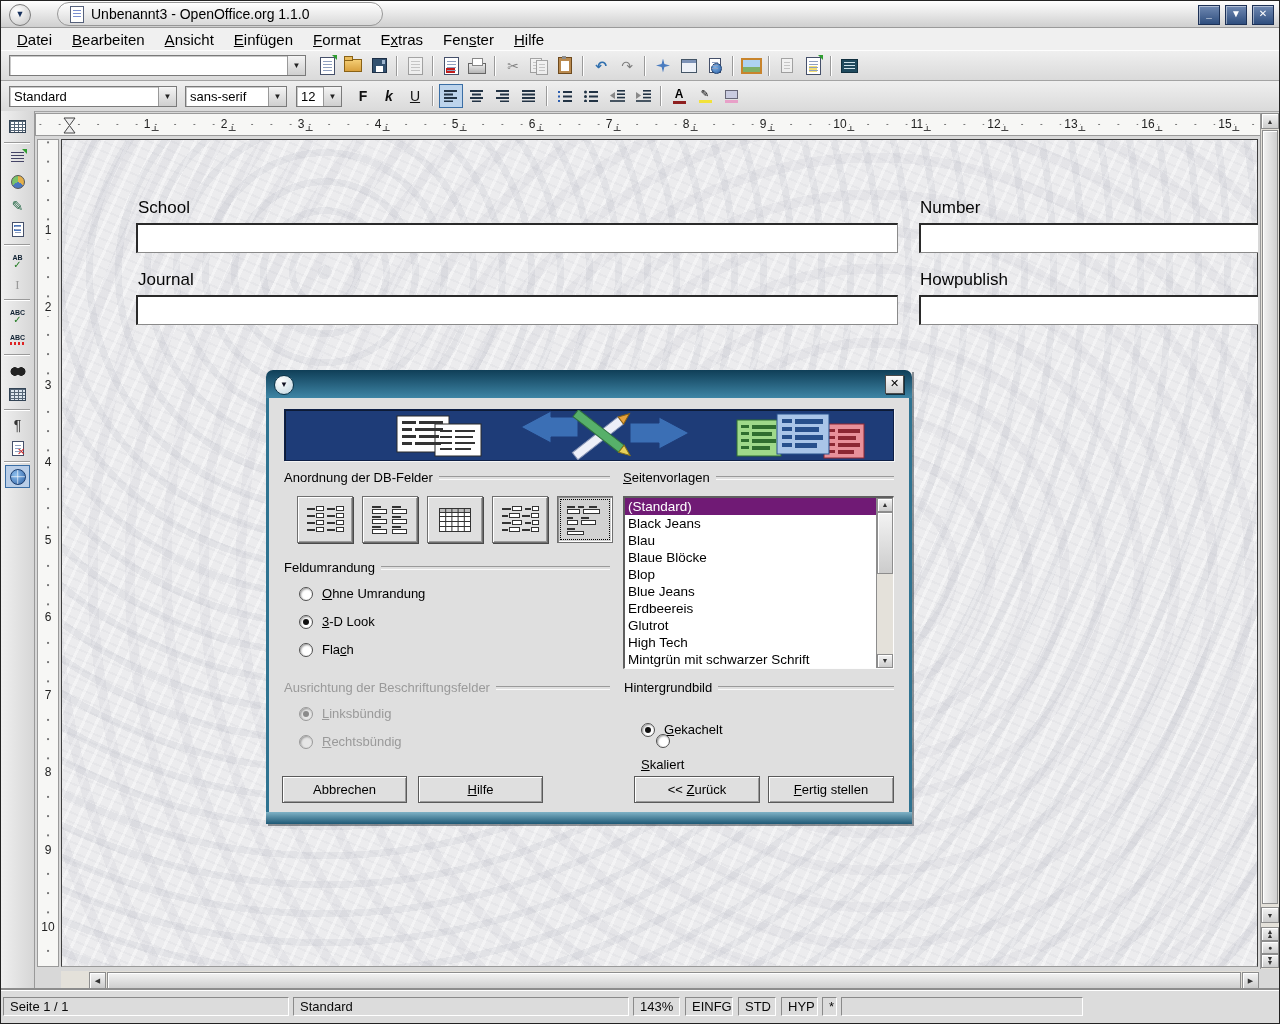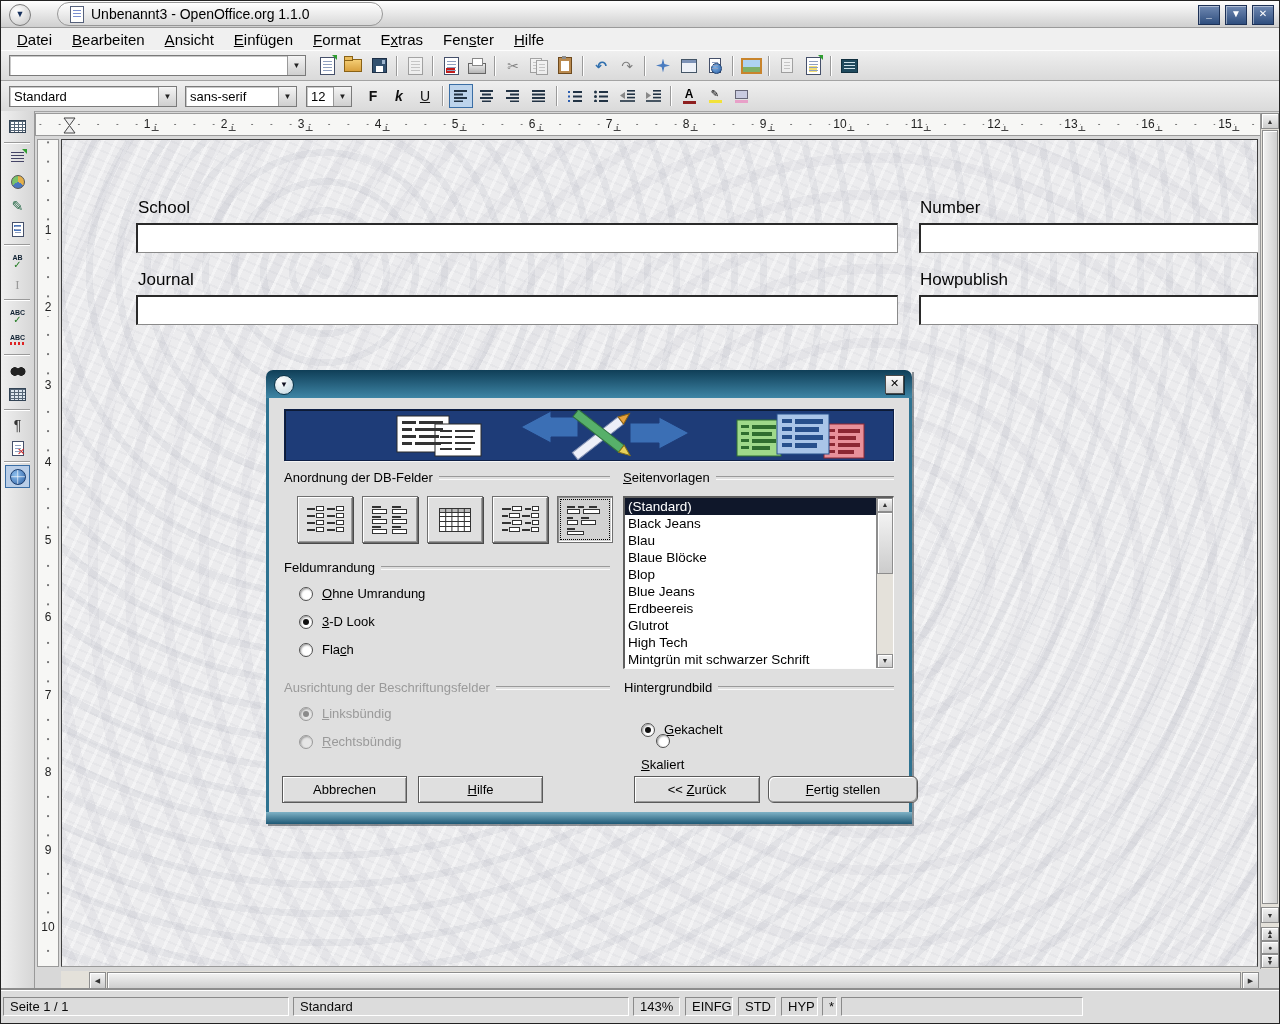--- a/index.html
+++ b/index.html
@@ -112,21 +112,21 @@
   .dlg-header-img{position:absolute;left:15px;top:11px;width:608px;height:50px;background:#1E3C78;border:1px solid #0d1f45;box-shadow:1px 1px 0 #f4f4f4, inset 1px 1px 0 rgba(0,0,0,.55);}
   .grp{position:absolute;display:flex;align-items:center;gap:6px;color:#000;white-space:nowrap;}
   .grp .line{flex:1;height:2px;border-top:1px solid #9a9a9a;border-bottom:1px solid #fafafa;}
   .grp.off{color:#9a9a9a;}
   .arr-row{position:absolute;left:28px;top:98px;display:flex;gap:9px;}
   .arr-btn{width:56px;height:47px;background:#DFDFDF;border:1px solid #6f6f6f;box-shadow:inset 1px 1px 0 #ffffff,inset -1px -1px 0 #9b9b9b,1px 1px 0 #4a4a4a;display:flex;align-items:center;justify-content:center;box-sizing:border-box;}
   .arr-btn.selected{background:#D2D2D2;outline:1px dotted #000;outline-offset:-4px;box-shadow:inset 1px 1px 0 #8d8d8d,inset -1px -1px 0 #ffffff;}
   .listbox{position:absolute;left:354px;top:98px;width:271px;height:173px;background:#fff;border-top:2px solid #5f5f5f;border-left:2px solid #5f5f5f;border-right:1px solid #fdfdfd;border-bottom:1px solid #fdfdfd;box-sizing:border-box;overflow:hidden;}
   .lb-items{position:absolute;top:0;bottom:0;left:0;right:16px;font-size:13.5px;color:#000;}
   .lb-item{height:17px;line-height:17px;padding-left:3px;white-space:nowrap;overflow:hidden;}
-  .lb-item.selected{background:#0f172a;color:#fff;}
+  .lb-item.selected{background:#701a75;color:#fff;}
   .lb-scroll{position:absolute;top:0;right:0;bottom:0;width:16px;background:#E4E1DA;border-left:1px solid #8d8d8d;}
   .lb-btn{height:14px;background:linear-gradient(#F3F3F3,#CCCCCC);border:1px solid #8d8d8d;box-shadow:inset 1px 1px 0 #fff;font-size:7px;text-align:center;line-height:12px;color:#333;box-sizing:border-box;}
   .lb-down{position:absolute;bottom:0;left:0;right:0;}
   .lb-thumb{position:absolute;top:14px;left:0;right:0;height:62px;background:linear-gradient(#F3F3F3,#CCCCCC);border:1px solid #8d8d8d;box-shadow:inset 1px 1px 0 #fff;box-sizing:border-box;}
   .radio-row{position:absolute;display:flex;align-items:center;gap:9px;white-space:nowrap;}
   .radio{width:12px;height:12px;border-radius:50%;background:#fff;border:1px solid #4f4f4f;box-shadow:inset 1px 1px 2px #9a9a9a;position:relative;flex:0 0 auto;}
   .radio.on::after{content:"";position:absolute;inset:3px;background:#101010;border-radius:50%;}
   .radio.off{background:#E6E6E6;border-color:#9a9a9a;}
   .radio.off.on::after{background:#8a8a8a;}
   .lbl-off{color:#9a9a9a;}
@@ -253,21 +253,21 @@
         <span class="icn dbsrc"></span>
       </div>
   </div>
 
   <div id="toolbar2" class="toolbar">
     <div class="combo" style="width:168px;">
       <span class="val">Standard</span>
       <span class="drop">▼</span>
     </div>
     <div class="gap" style="width:8px;"></div>
-    <div class="combo" style="width:112px;">
+    <div class="combo" style="width:102px;">
       <span class="val">sans-serif</span>
       <span class="drop">▼</span>
     </div>
     <div class="gap" style="width:9px;"></div>
     <div class="combo" style="width:46px;">
       <span class="val">12</span>
       <span class="drop">▼</span>
     </div>
     <div class="gap" style="width:8px;"></div>
     <div class="tbtn">
@@ -756,21 +756,21 @@
         <span><u>G</u>ekachelt</span>
       </div>
       <div class="radio-row" style="left:372px;top:336px;flex-direction:column;">
         <span class="radio"></span>
         <span><u>S</u>kaliert</span>
       </div>
 
       <div class="dlg-btn" style="left:13px;width:125px;">Abbrechen</div>
       <div class="dlg-btn" style="left:149px;width:125px;"><u>H</u>ilfe</div>
       <div class="dlg-btn" style="left:365px;width:126px;">&lt;&lt; <u>Z</u>urück</div>
-      <div class="dlg-btn" style="left:499px;width:150px;border-radius:6px;"><u>F</u>ertig stellen</div>
+      <div class="dlg-btn" style="left:499px;width:126px;"><u>F</u>ertig stellen</div>
     </div>
 
     <div class="dlg-bottom"></div>
   </div>
 
   <div id="vscroll">
     <div class="sb-btn" style="left:0;right:0;top:0;height:16px;">
         <span class="tiny">▲</span>
       </div>
     <div class="vthumb"></div>

